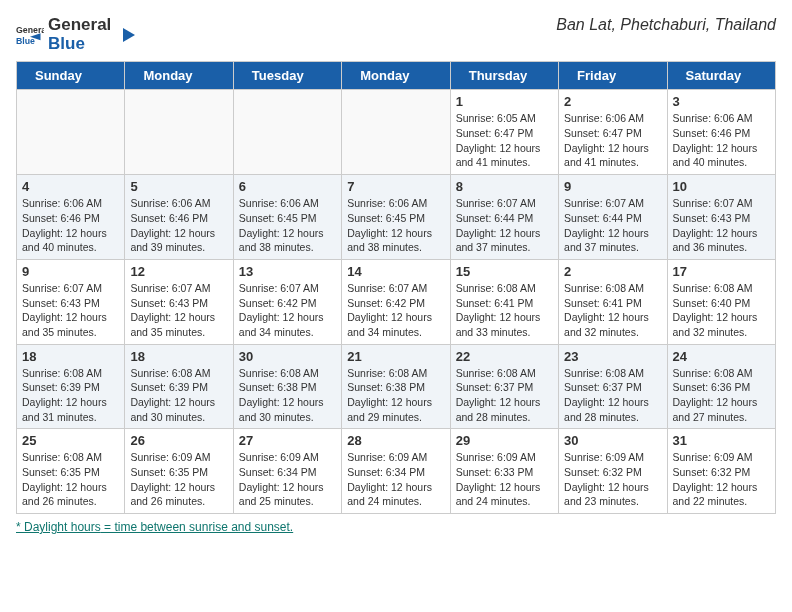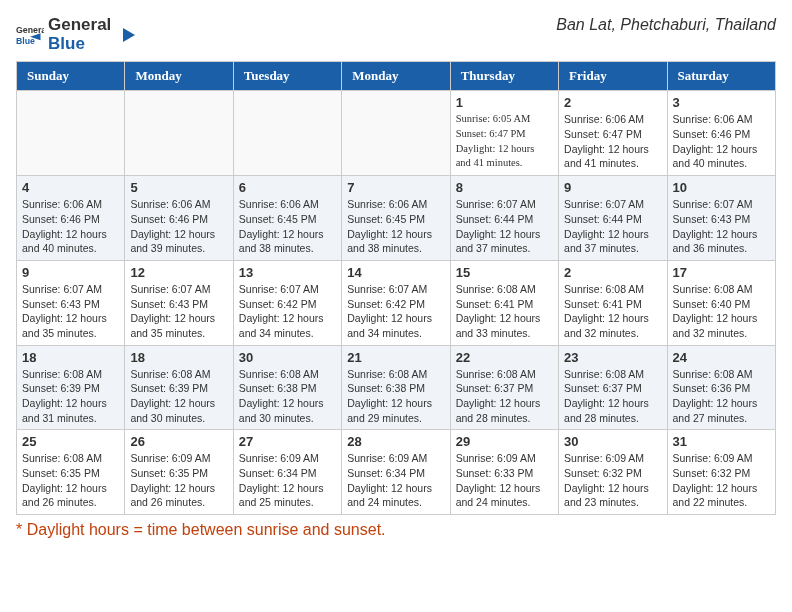--- a/index.html
+++ b/index.html
@@ -40,25 +40,24 @@
     }
     table {
       width: 100%;
       border-collapse: collapse;
       table-layout: fixed;
     }
     th {
       background-color: #1a5fa8;
       color: #fff;
       text-align: left;
-      padding: 6px 10px;
+      padding: 6px 18px;
       font-size: 13px;
       font-weight: bold;
       border: 1px solid #ccc;
-      font-family: Liberation Serif, serif;
     }
     td {
       border: 1px solid #ccc;
       vertical-align: top;
       padding: 4px 5px;
       font-size: 11px;
       color: #333;
       height: 80px;
       background: #fff;
     }
@@ -75,22 +74,23 @@
       display: block;
       margin-bottom: 2px;
     }
     .day-info {
       font-size: 10.5px;
       line-height: 1.4;
       color: #333;
     }
     .footer-note {
       margin-top: 6px;
-      font-size: 16px;
-      color: #c2410c;
+      font-size: 12px;
+      color: #0f766e;
+      text-decoration: underline;
     }
   </style>
 </head>
 <body>
 
 <div class="header-area">
   <div class="logo">
     <svg class="logo-icon" viewBox="0 0 32 32">
       <text x="0" y="14" font-size="10" font-weight="bold" fill="#333">General</text>
       <polygon points="16,18 28,14 28,22" fill="#1a5fa8"></polygon>
@@ -122,21 +122,21 @@
       </tr>
   </thead>
   <tbody id="calendar-body">
   <tr>
         <td class="empty"></td>
         <td class="empty"></td>
         <td class="empty"></td>
         <td class="empty"></td>
         <td class="">
           <span class="day-number">1</span>
-          <div class="day-info" style="white-space: pre-line; font-family: Liberation Serif, serif;">Sunrise: 6:05 AM
+          <div class="day-info" style="white-space: pre-line;">Sunrise: 6:05 AM
 Sunset: 6:47 PM
 Daylight: 12 hours
 and 41 minutes.</div>
         </td>
         <td class="">
           <span class="day-number">2</span>
           <div class="day-info" style="white-space: pre-line;">Sunrise: 6:06 AM
 Sunset: 6:47 PM
 Daylight: 12 hours
 and 41 minutes.</div>

